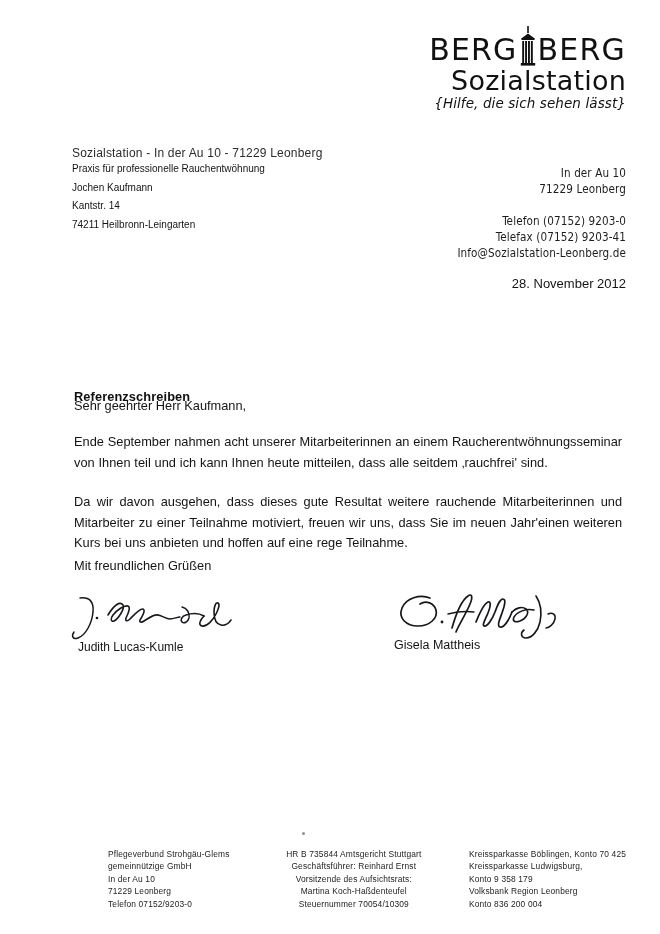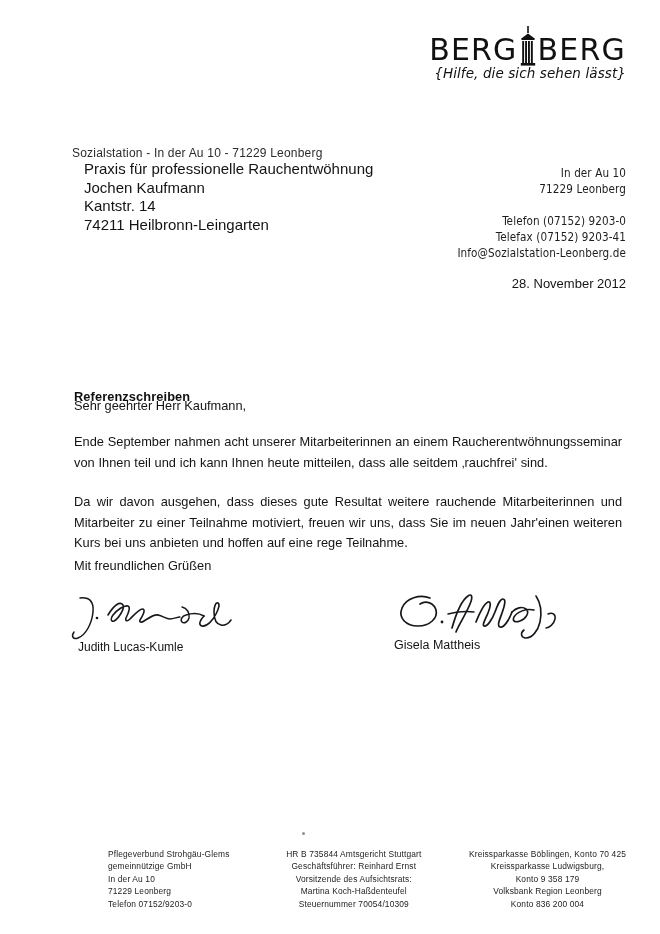--- a/index.html
+++ b/index.html
@@ -69,23 +69,23 @@
     position: absolute;
     left: 72px;
     top: 146px;
     font-size: 12px;
     color: #2b2b2b;
     letter-spacing: 0.2px;
     white-space: nowrap;
   }
   .recipient {
     position: absolute;
-    left: 84px;
+    left: 72px;
     top: 160px;
-    font-size: 15px;
+    font-size: 10px;
     line-height: 18.6px;
     color: #141414;
     white-space: nowrap;
   }
 
   
   .sender {
     position: absolute;
     right: 34px;
     top: 165px;
@@ -201,21 +201,21 @@
     align-items: flex-start;
   }
   .fcol {
     font-size: 8.4px;
     line-height: 12.4px;
     color: #232323;
     letter-spacing: 0.15px;
   }
   .fcol-left { width: 180px; text-align: left; padding-left: 38px; }
   .fcol-mid { width: 210px; text-align: center; }
-  .fcol-right { width: 200px; text-align: center; }
+  .fcol-right { width: 200px; text-align: left; }
   .fline { white-space: nowrap; padding-left: 36px; }
 </style>
 </head>
 <body>
 
 <div class="page">
 
   <div class="letterhead">
     <div class="brand-line">
       <span class="brand-word">BERG</span>
@@ -226,20 +226,21 @@
           <rect x="3.4" y="12" width="13.2" height="2" fill="#111"></rect>
           <rect x="4.2" y="15" width="1.9" height="22" fill="#111"></rect>
           <rect x="7.1" y="15" width="1.9" height="22" fill="#111"></rect>
           <rect x="10.0" y="15" width="1.9" height="22" fill="#111"></rect>
           <rect x="12.9" y="15" width="1.9" height="22" fill="#111"></rect>
           <rect x="2.8" y="37" width="14.4" height="2.6" fill="#111"></rect>
         </svg>
       </span>
       <span class="brand-word">BERG</span>
     </div>
+    <div class="brand-sub">Sozialstation</div>
     <div class="brand-tag">{Hilfe, die sich sehen lässt}</div>
   </div>
 
   <div class="return-line">Sozialstation - In der Au 10 - 71229 Leonberg</div>
 
   <div class="recipient">
     <div>Praxis für professionelle Rauchentwöhnung</div>
     <div>Jochen Kaufmann</div>
     <div>Kantstr. 14</div>
     <div>74211 Heilbronn-Leingarten</div>

